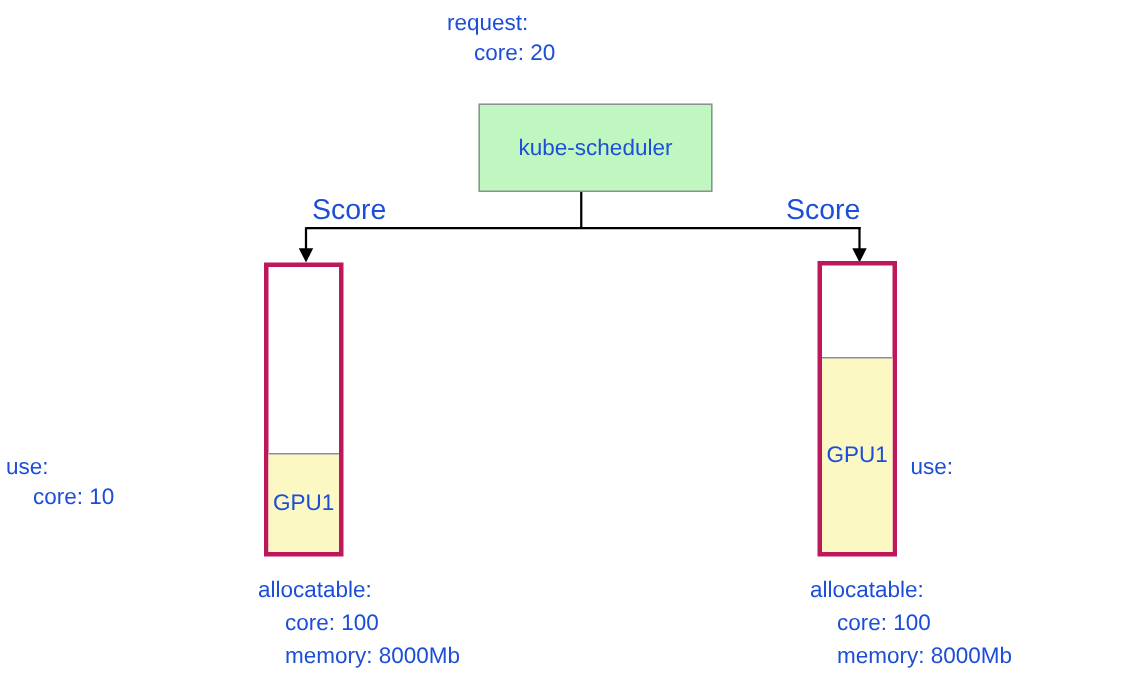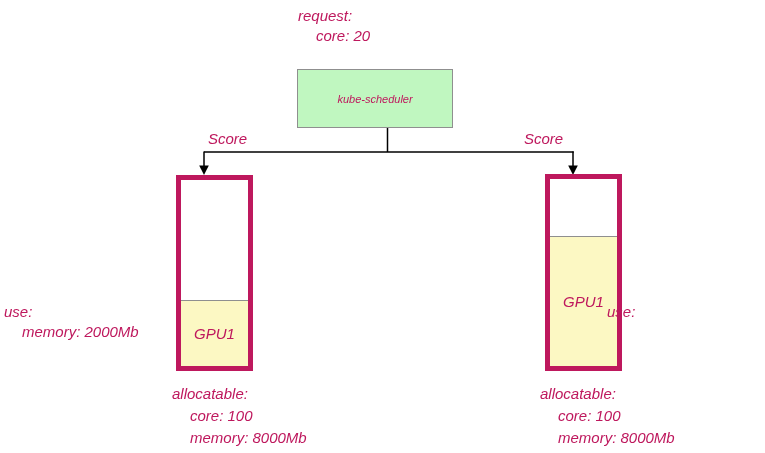--- a/index.html
+++ b/index.html
@@ -2,55 +2,54 @@
 <html><head>
 <meta charset="utf-8">
 <style>
   html, body { margin: 0; padding: 0; background: #ffffff; }
   .canvas {
     position: relative;
     width: 765px;
     height: 453px;
     background: #ffffff;
     font-family: "Liberation Sans", sans-serif;
-    color: #be185d;
+    color: #1d4ed8;
     overflow: hidden;
-    font-style: italic;
   }
   .txtblock {
     position: absolute;
     font-size: 15px;
     line-height: 20px;
     white-space: nowrap;
   }
   .txtblock .indent { padding-left: 18px; }
   .alloc { line-height: 22px; }
   .label {
     position: absolute;
-    font-size: 15px;
+    font-size: 19px;
     white-space: nowrap;
   }
   .scheduler-box {
     position: absolute;
-    left: 297px; top: 69px;
+    left: 319px; top: 69px;
     width: 156px; height: 59px;
     box-sizing: border-box;
     background: #c0f7c0;
     border: 1px solid #8f8f8f;
     display: flex;
     align-items: center;
     justify-content: center;
-    font-size: 11px;
+    font-size: 15px;
   }
   .node-box {
     position: absolute;
-    width: 77px;
+    width: 53px;
     box-sizing: border-box;
     background: #ffffff;
-    border: 5px solid #be185d;
+    border: 3px solid #be185d;
   }
   .node-left  { left: 176px; top: 175px; height: 196px; }
   .node-right { left: 545px; top: 174px; height: 197px; }
   .gpu-fill {
     position: absolute;
     left: 0; right: 0; bottom: 0;
     box-sizing: border-box;
     background: #fcf8c3;
     border-top: 1px solid #8f8f8f;
     display: flex;
@@ -100,21 +99,21 @@
   </div>
 
   <div class="node-box node-right">
     <div class="gpu-fill">
       <span>GPU1</span>
     </div>
   </div>
 
   <div class="txtblock" style="left:4px; top:302px;">
     <div>use:</div>
-    <div class="indent">memory: 2000Mb</div>
+    <div class="indent">core: 10</div>
   </div>
 
   <div class="txtblock" style="left:607px; top:302px;">
     <div>use:</div>
   </div>
 
   <div class="txtblock alloc" style="left:172px; top:383px;">
     <div>allocatable:</div>
     <div class="indent">core: 100</div>
     <div class="indent">memory: 8000Mb</div>

